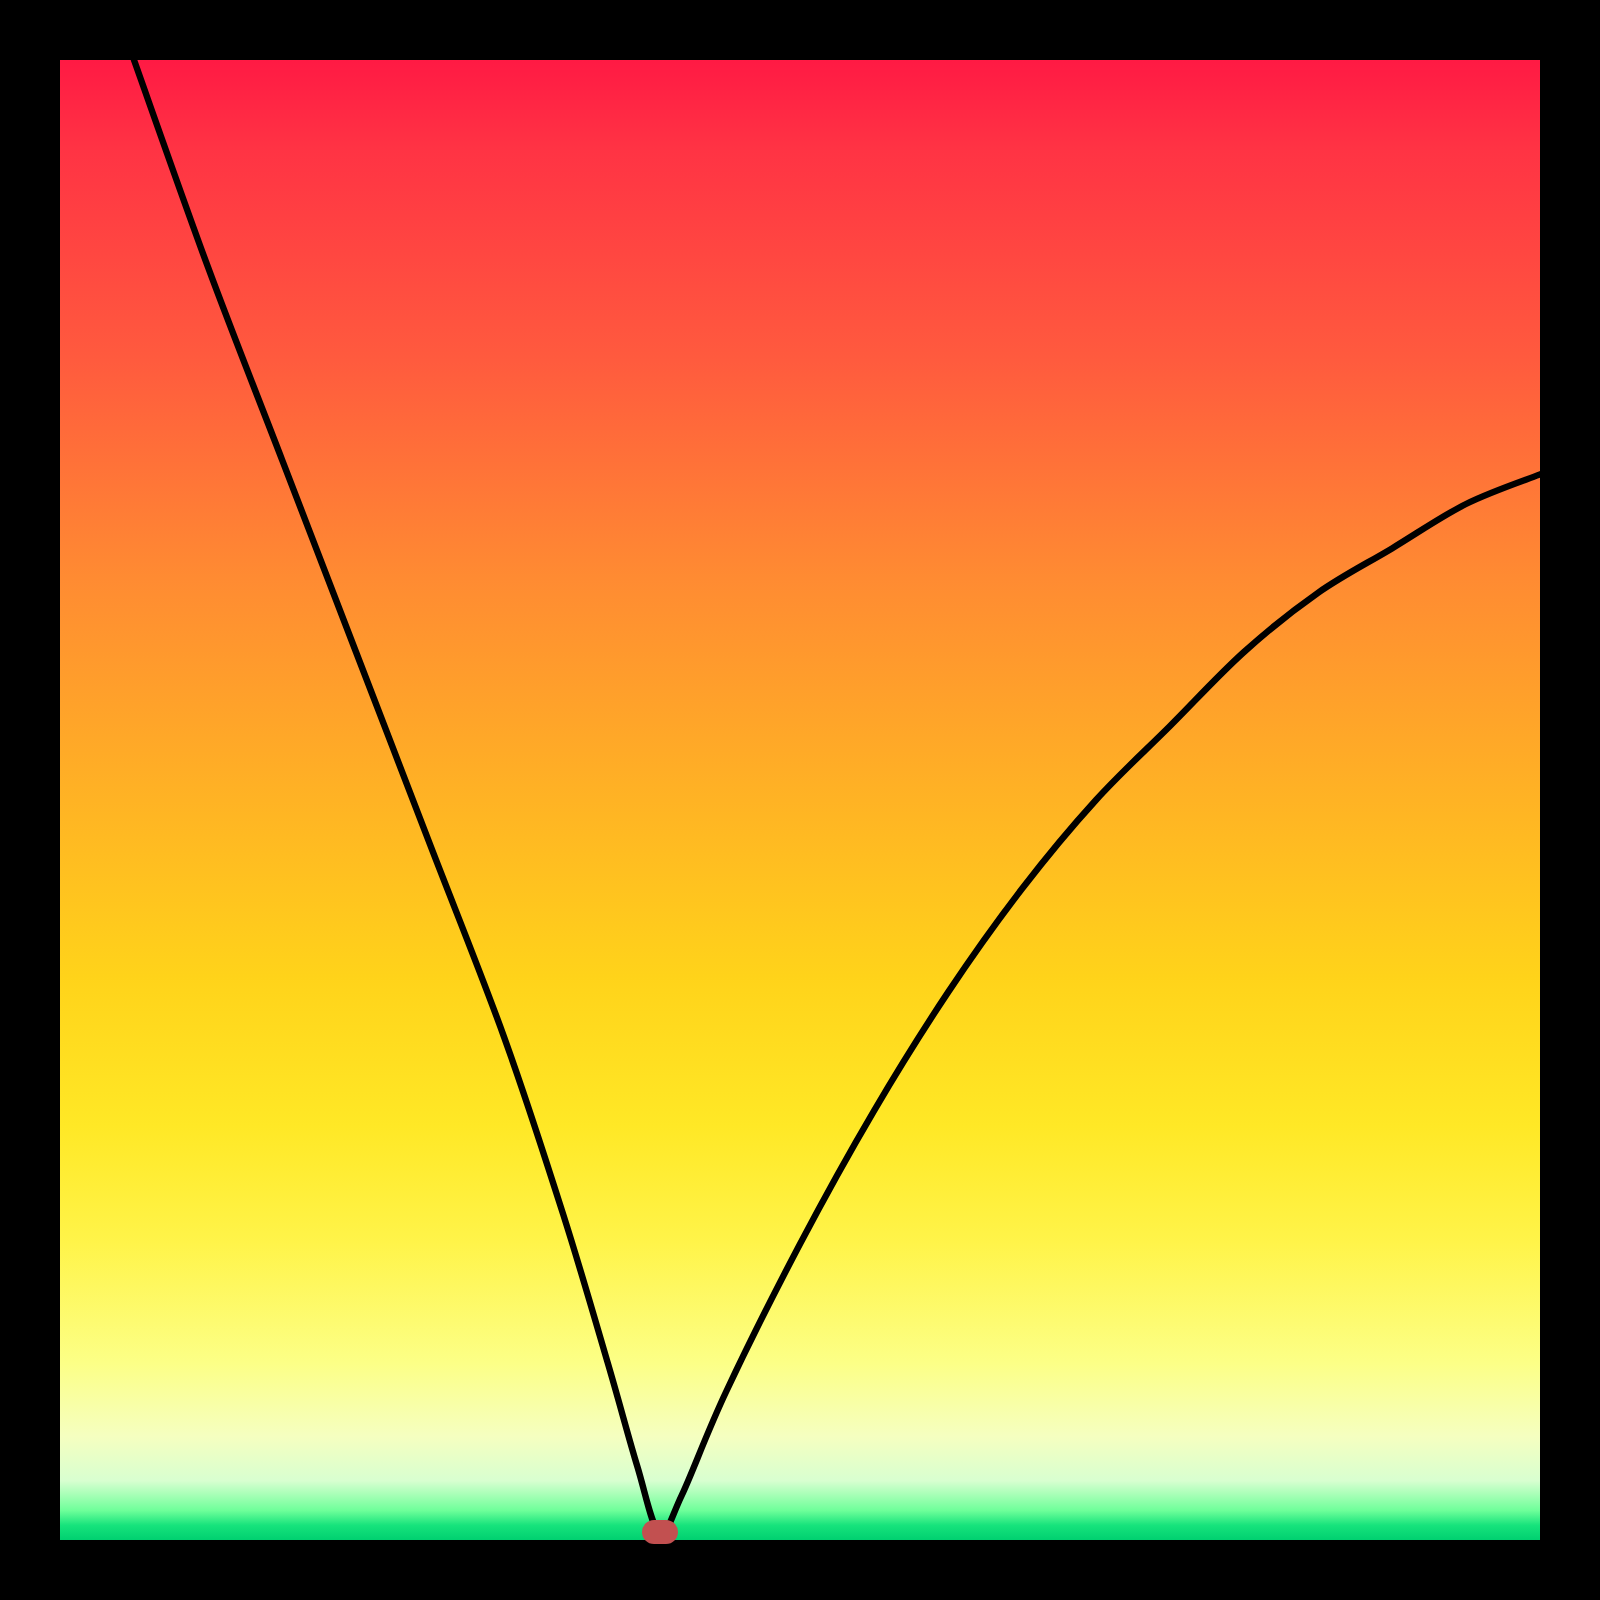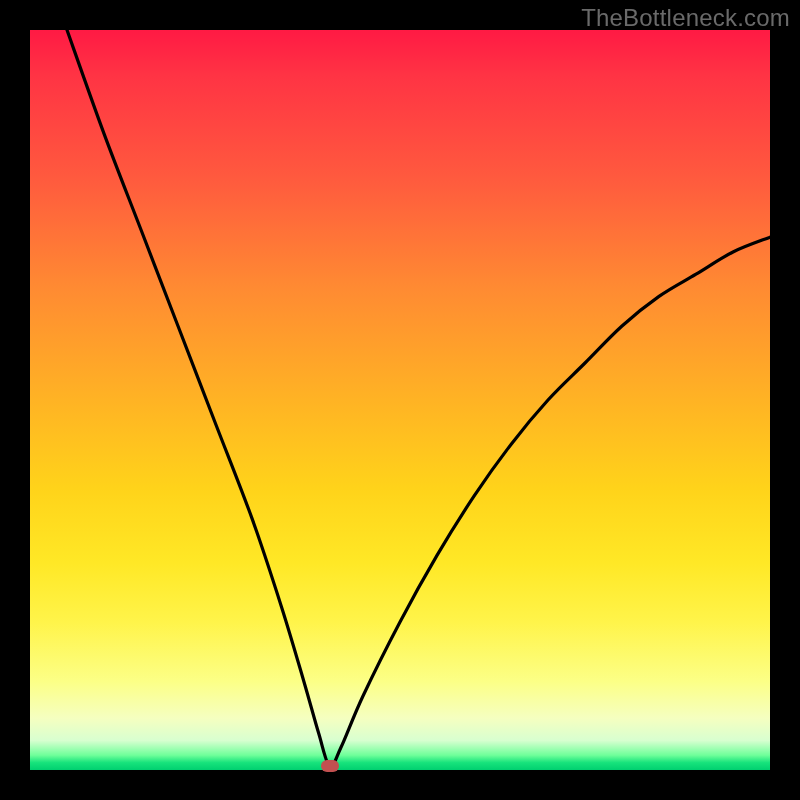--- a/index.html
+++ b/index.html
@@ -66,21 +66,20 @@
     border-radius: 6px;
     background: #c25050;
     transform: translate(-50%, -50%);
   }
 </style>
 </head>
 <body>
 
 <div class="frame">
 
-  <div class="watermark">TheBottleneck.com</div>
 
   <div class="plot-area">
     <svg class="curve" viewBox="0 0 740 740" preserveAspectRatio="none">
       <path id="curve-path" fill="none" stroke="#000" stroke-width="3.2" stroke-linecap="round" stroke-linejoin="round" d="M 37,0 C 43.166666666666664,17.26666666666667 61.666666666666664,70.30000000000001 74,103.60000000000002 C 86.33333333333333,136.90000000000003 98.66666666666667,167.7333333333334 111,199.80000000000007 C 123.33333333333333,231.86666666666673 135.66666666666666,263.93333333333334 148,296 C 160.33333333333334,328.06666666666666 172.66666666666666,360.1333333333334 185,392.20000000000005 C 197.33333333333334,424.2666666666667 210.9,457.56666666666666 222,488.4 C 233.1,519.2333333333333 242.9666666666667,550.0666666666667 251.60000000000002,577.2 C 260.23333333333335,604.3333333333334 267.6333333333333,630.2333333333333 273.8,651.2 C 279.9666666666667,672.1666666666667 284.28333333333336,688.8166666666667 288.6,703 C 292.9166666666667,717.1833333333333 296.00000000000006,733.8333333333333 299.70000000000005,736.3 C 303.40000000000003,738.7666666666667 305.25,729.5166666666667 310.8,717.8 C 316.35,706.0833333333333 323.1333333333333,686.9666666666667 333,666 C 342.8666666666667,645.0333333333333 357.66666666666663,615.4333333333334 370,592 C 382.33333333333337,568.5666666666666 394.66666666666674,546.3666666666667 407.00000000000006,525.4 C 419.33333333333337,504.4333333333333 431.6666666666667,484.7 444,466.2 C 456.3333333333333,447.7 468.6666666666667,430.4333333333333 481,414.4 C 493.3333333333333,398.3666666666667 505.6666666666667,383.56666666666666 518,370 C 530.3333333333334,356.43333333333334 542.6666666666666,345.33333333333326 555,332.99999999999994 C 567.3333333333334,320.66666666666663 579.6666666666666,307.1 592,296 C 604.3333333333334,284.9 616.6666666666666,275.0333333333333 629,266.4 C 641.3333333333334,257.76666666666665 653.6666666666666,251.6 666,244.2 C 678.3333333333334,236.79999999999998 690.6666666666666,228.16666666666666 703,222 C 715.3333333333334,215.83333333333334 733.8333333333334,209.6666666666667 740,207.20000000000005"></path>
     </svg>
     <div id="marker" class="marker" style="left: 299.7px; top: 736.3px; background: rgb(194, 80, 80);"></div>
   </div>
 
 </div>
 

